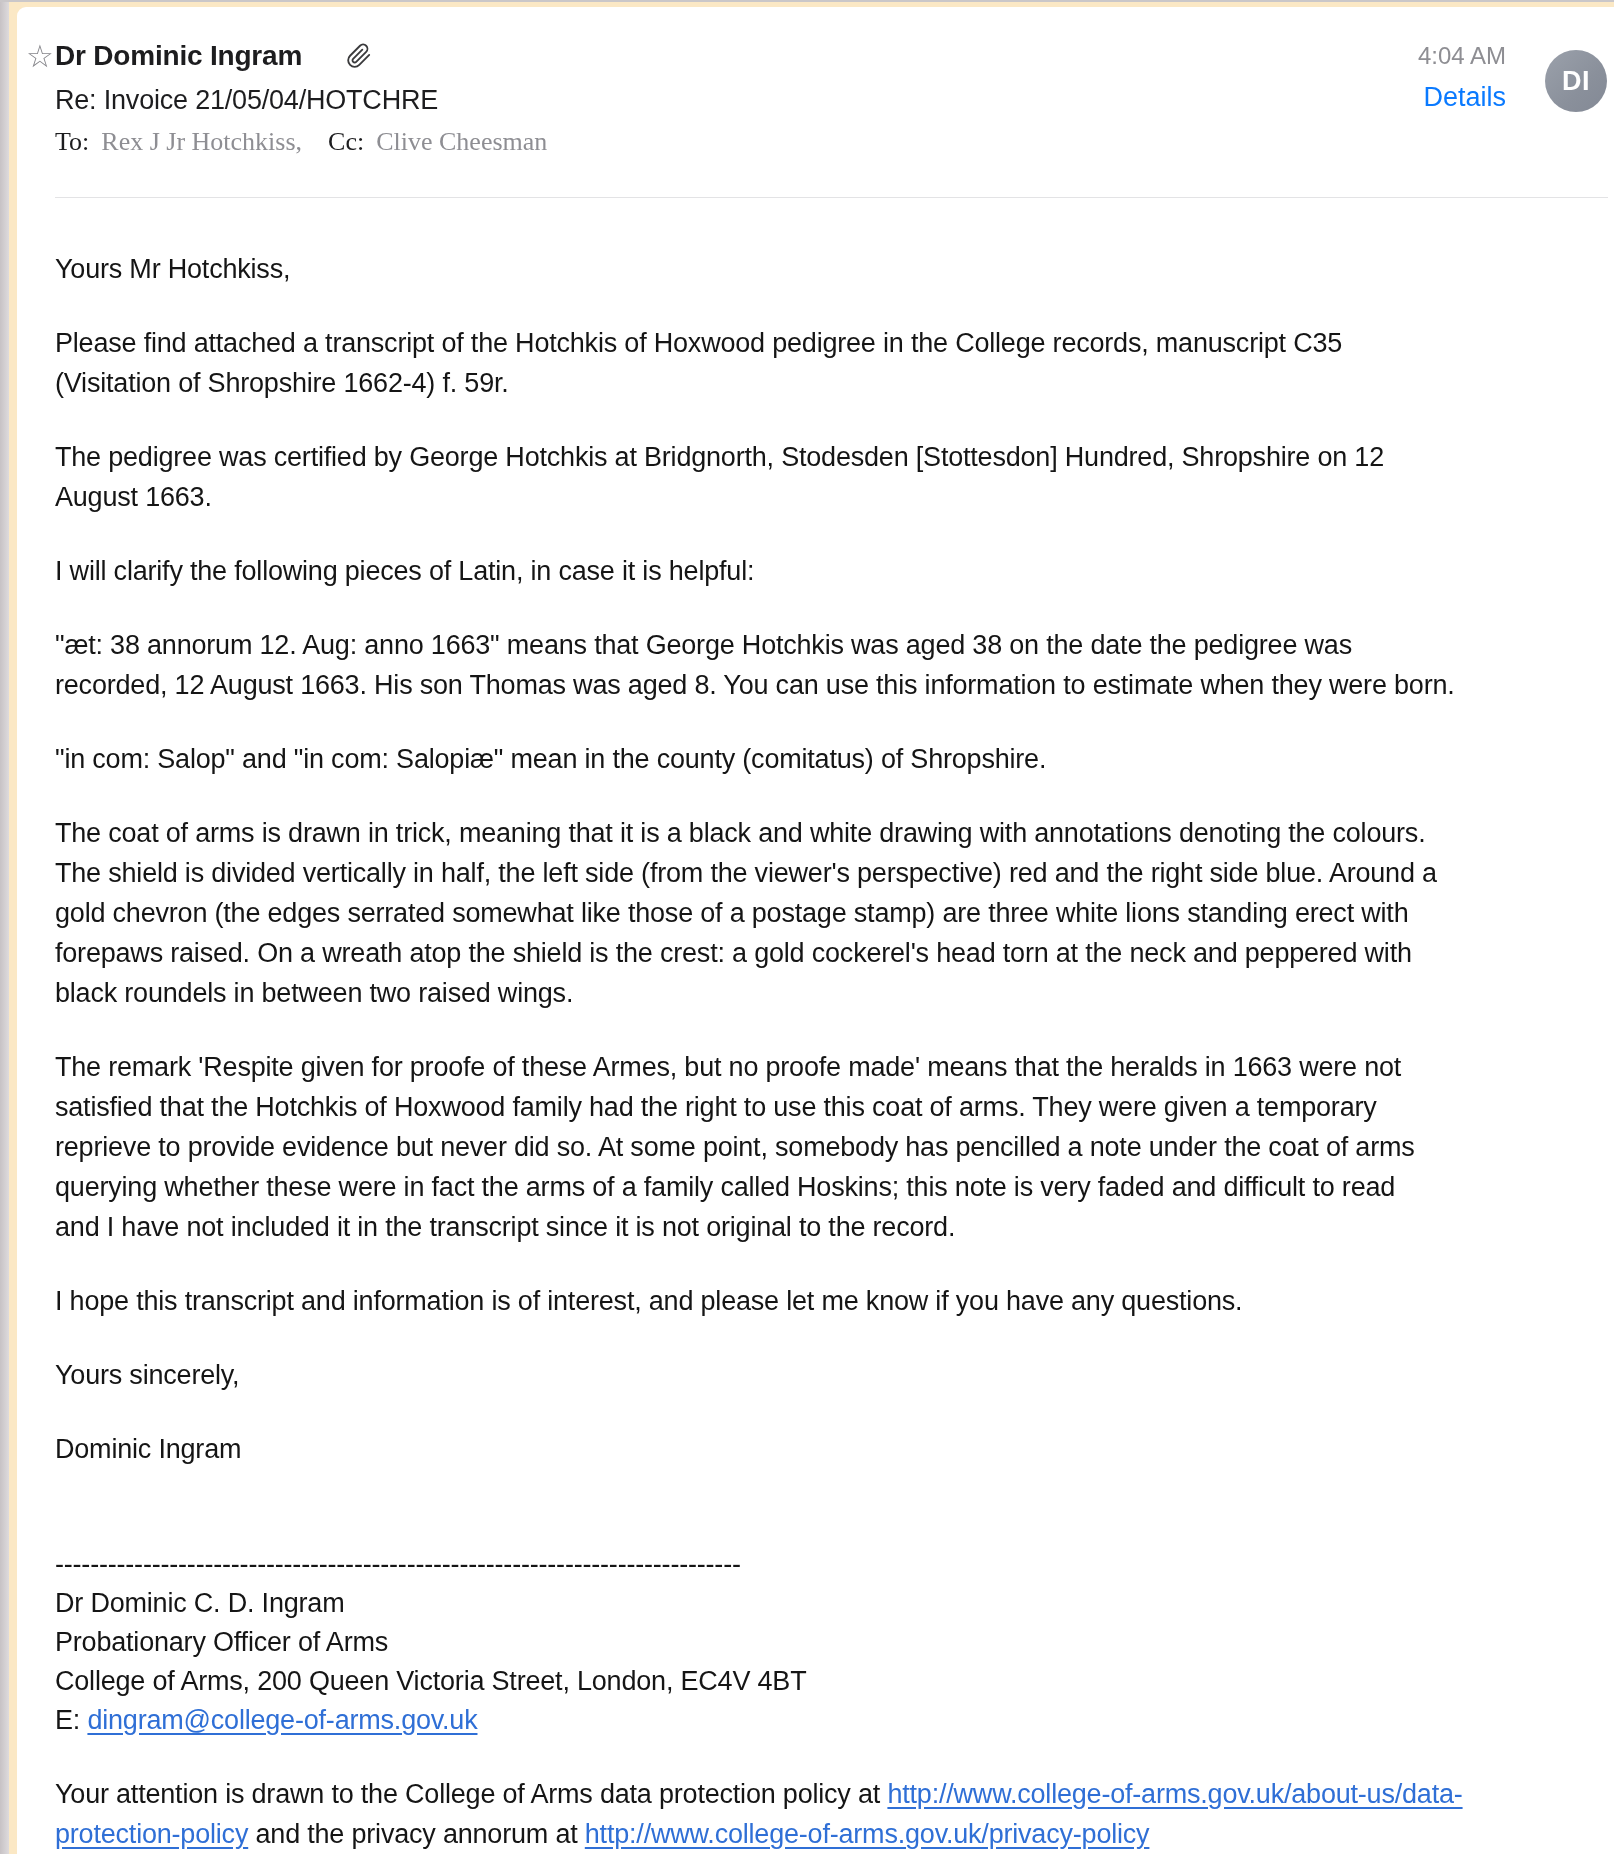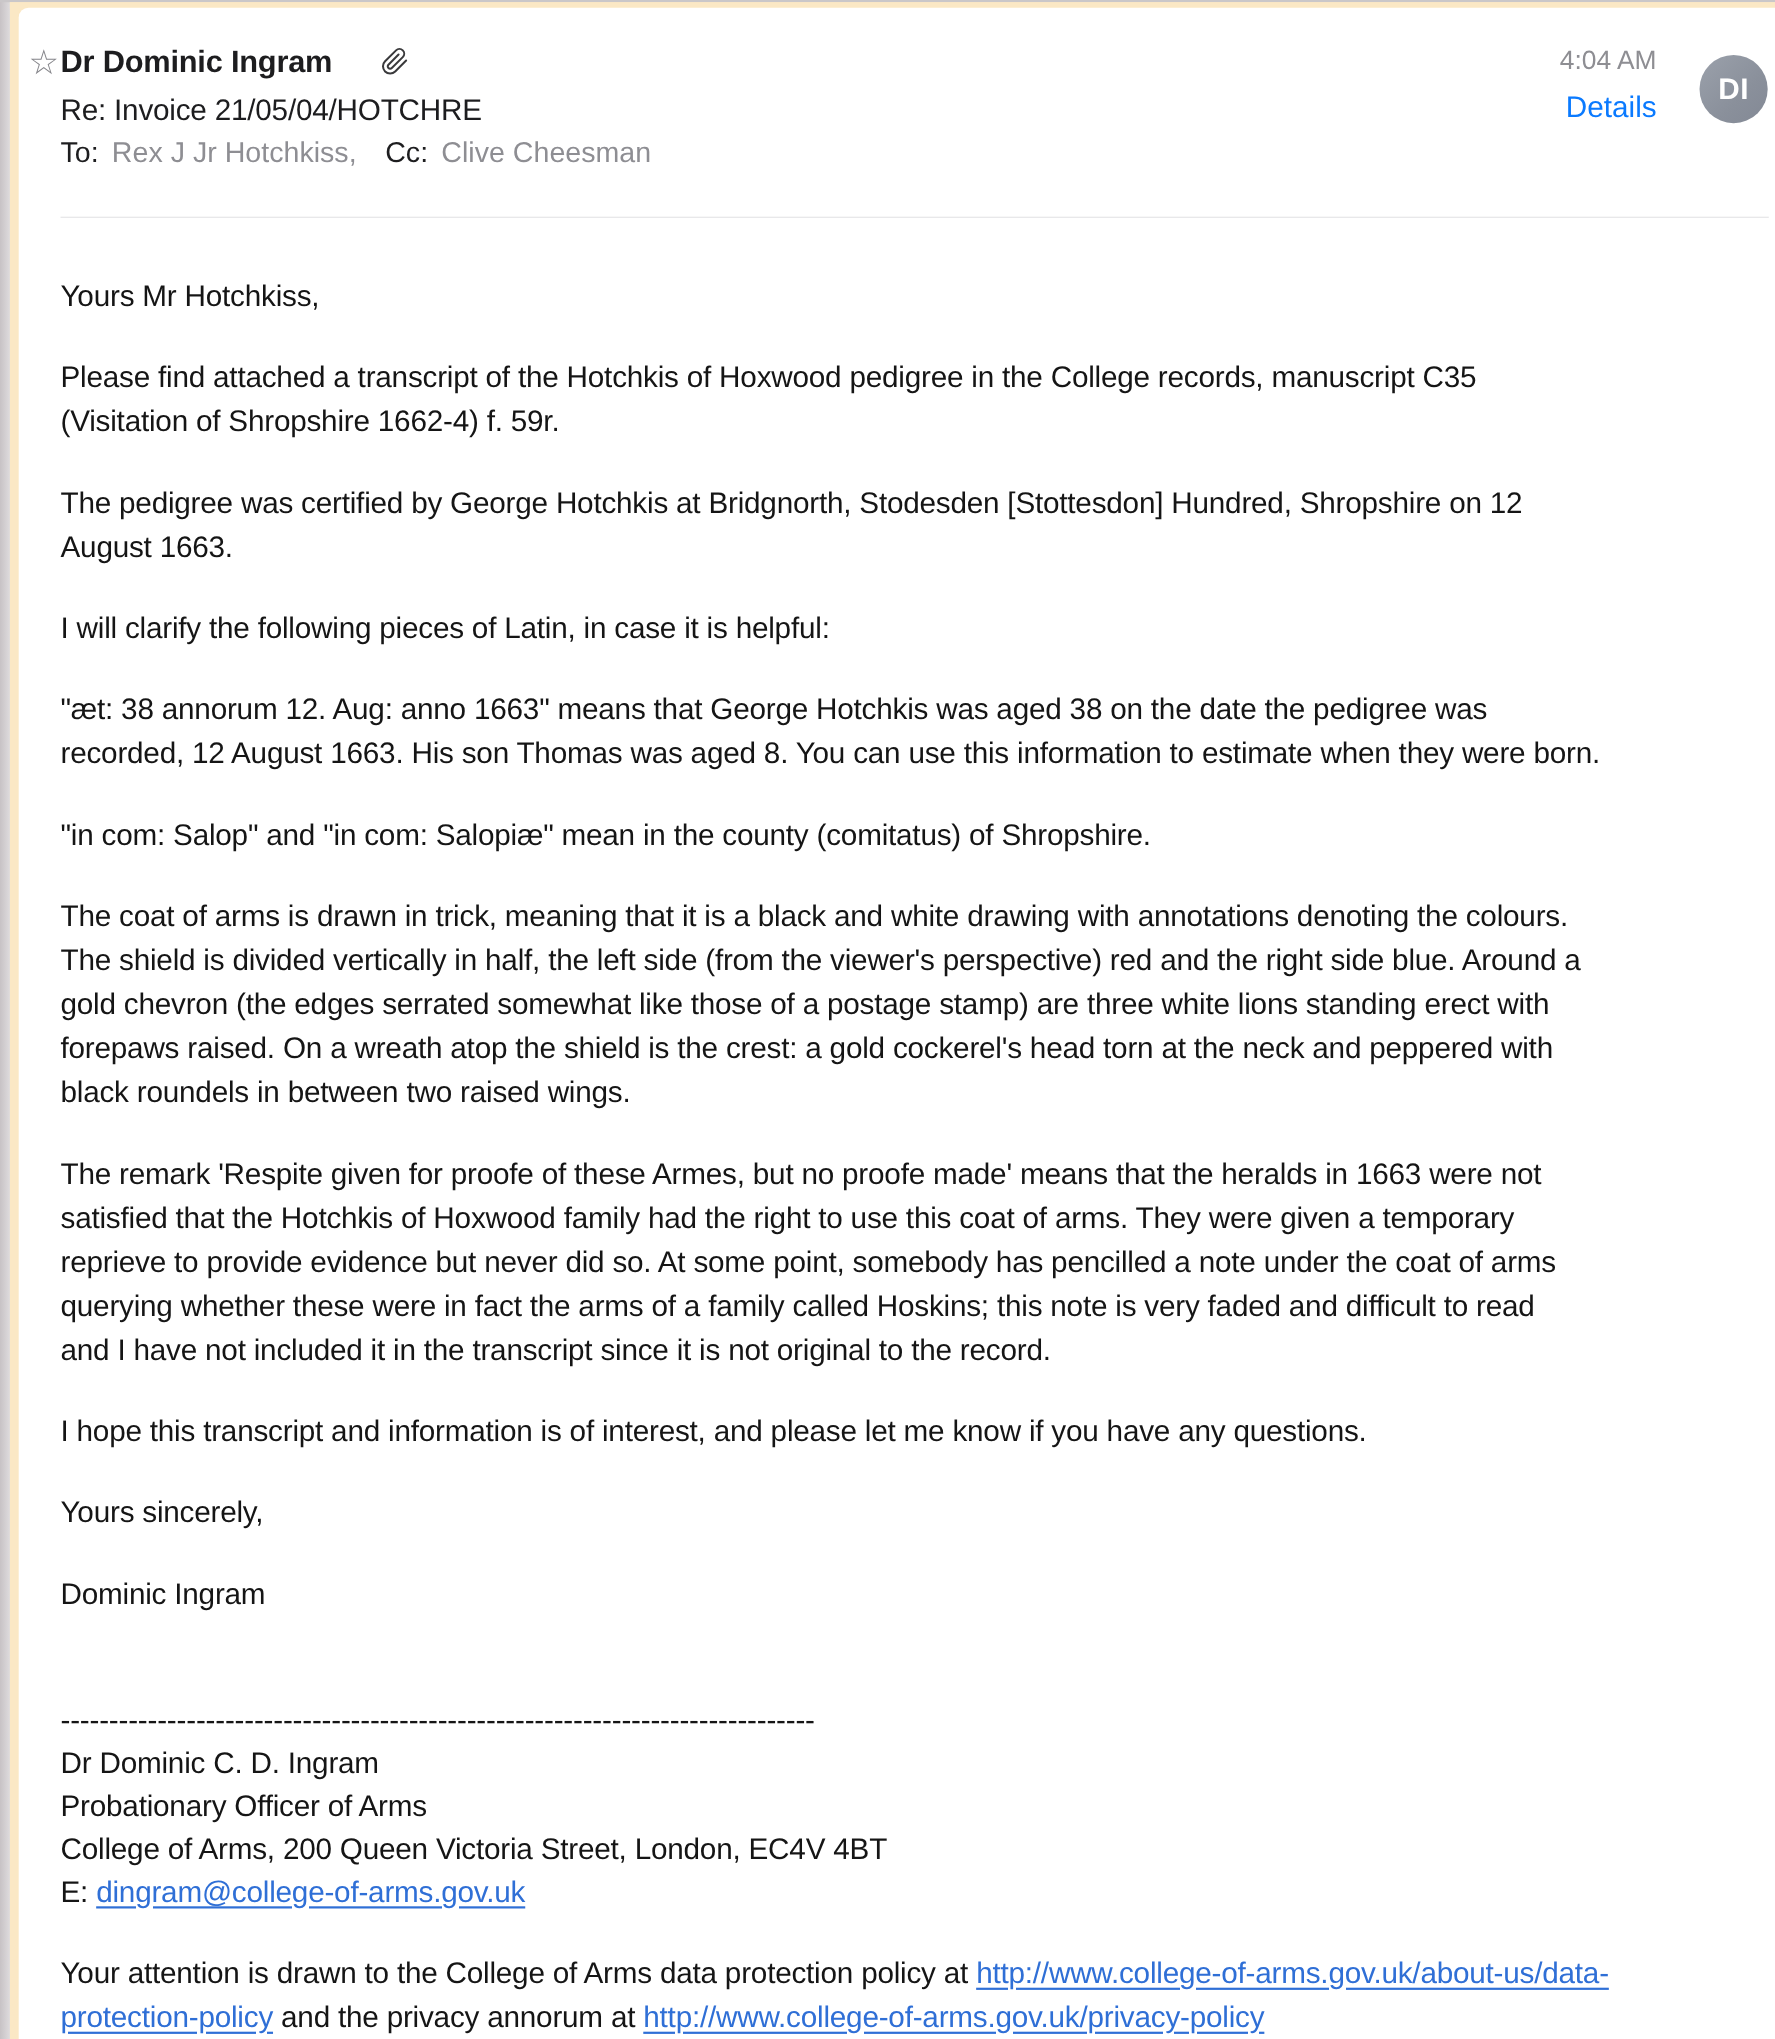--- a/index.html
+++ b/index.html
@@ -24,21 +24,21 @@
 
   
   .mail-header{position:relative;min-height:120px;}
   .hdr-row1{display:flex;align-items:center;height:42px;}
   .star{font-size:31px;color:#86868b;line-height:1;margin-left:-29px;width:29px;
     flex:0 0 auto;cursor:default;}
   .sender{font-size:28px;font-weight:700;color:#1d1d1f;letter-spacing:-0.2px;}
   .clip{margin-left:44px;margin-top:4px;flex:0 0 auto;}
   .hdr-row2{height:38px;display:flex;align-items:center;margin-top:4px;}
   .subject{font-size:27px;color:#1d1d1f;letter-spacing:-0.2px;}
-  .hdr-row3{height:38px;display:flex;align-items:center;}
+  .hdr-row3{height:38px;display:flex;align-items:flex-end;font-family:Liberation Serif, serif;}
   .addr-label{font-size:26px;color:#1d1d1f;}
   .addr-name{font-size:26px;color:#8e8e93;margin-left:12px;}
   .cc-gap{margin-left:26px;}
 
   .hdr-meta{position:absolute;top:0;right:102px;text-align:right;}
   .time{font-size:24px;color:#8e8e93;line-height:42px;display:block;}
   .details{font-size:27px;color:#0a7aff;line-height:40px;display:block;cursor:pointer;}
   .avatar{
     position:absolute;top:15px;right:1px;width:62px;height:62px;border-radius:50%;
     background:linear-gradient(135deg,#9ba1ab 0%,#8a909b 60%,#838995 100%);

